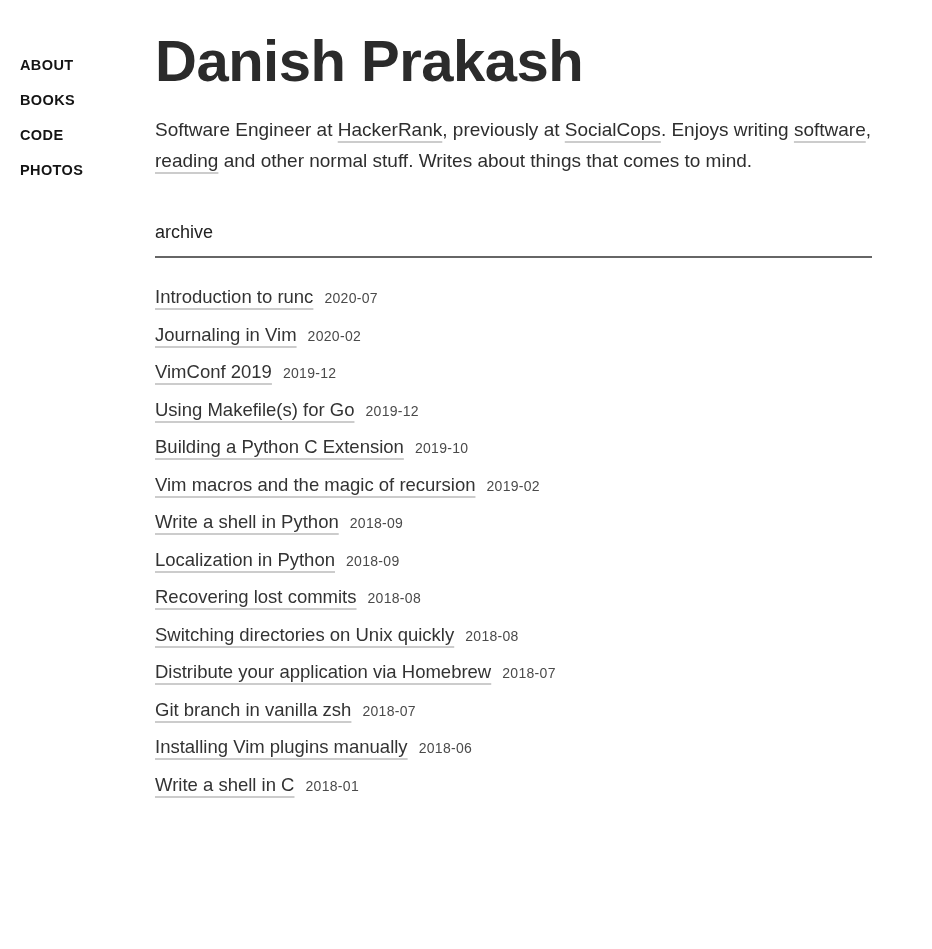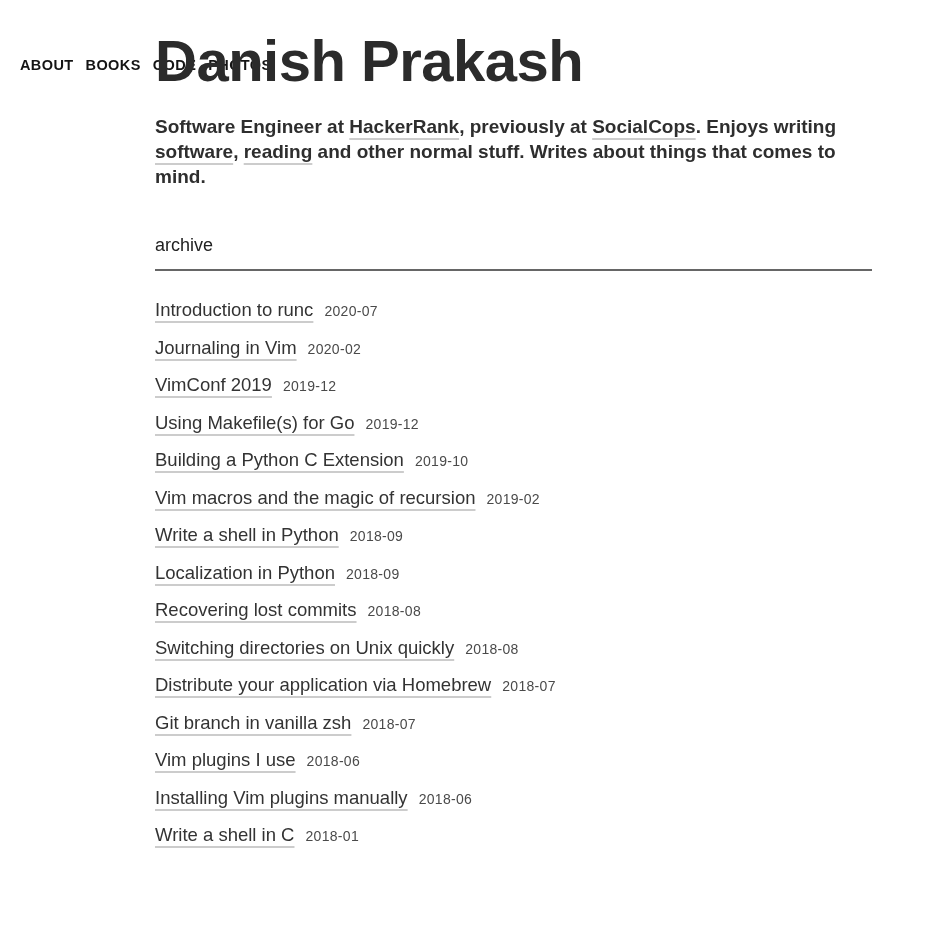--- a/index.html
+++ b/index.html
@@ -15,22 +15,22 @@
     position: relative;
     overflow: hidden;
   }
 
   
   .sidebar {
     position: absolute;
     left: 20px;
     top: 58px;
     display: flex;
-    flex-direction: row;
-    gap: 12px;
+    flex-direction: column;
+    gap: 20px;
   }
   .nav-item {
     font-weight: 700;
     font-size: 14.5px;
     letter-spacing: 0.4px;
     line-height: 15px;
     color: #141414;
     text-decoration: none;
     cursor: pointer;
   }
@@ -46,23 +46,22 @@
     margin: 26px 0 5px 0;
     font-size: 58px;
     line-height: 70px;
     font-weight: 700;
     letter-spacing: -0.5px;
     color: #2b2b2b;
   }
   .bio {
     margin: 18px 0 0 0;
     font-size: 19px;
-    line-height: 25px;
+    line-height: 31px;
     color: #2e2e2e;
-    font-weight: bold;
   }
   .bio-link {
     color: #2e2e2e;
     cursor: pointer;
     text-decoration: underline;
     text-decoration-color: #cccccc;
     text-decoration-thickness: 1.5px;
     text-underline-offset: 5px;
   }
 
@@ -149,23 +148,20 @@
         <li class="post-item">
     <a class="post-link">Switching directories on Unix quickly</a><span class="post-date">2018-08</span>
   </li>
         <li class="post-item">
     <a class="post-link">Distribute your application via Homebrew</a><span class="post-date">2018-07</span>
   </li>
         <li class="post-item">
     <a class="post-link">Git branch in vanilla zsh</a><span class="post-date">2018-07</span>
   </li>
         <li class="post-item">
-    <a class="post-link">Vim plugins I use</a><span class="post-date">2018-06</span>
-  </li>
-        <li class="post-item">
     <a class="post-link">Installing Vim plugins manually</a><span class="post-date">2018-06</span>
   </li>
         <li class="post-item">
     <a class="post-link">Write a shell in C</a><span class="post-date">2018-01</span>
   </li>
       </ul>
   </section>
 </main>
 
 </body></html>

